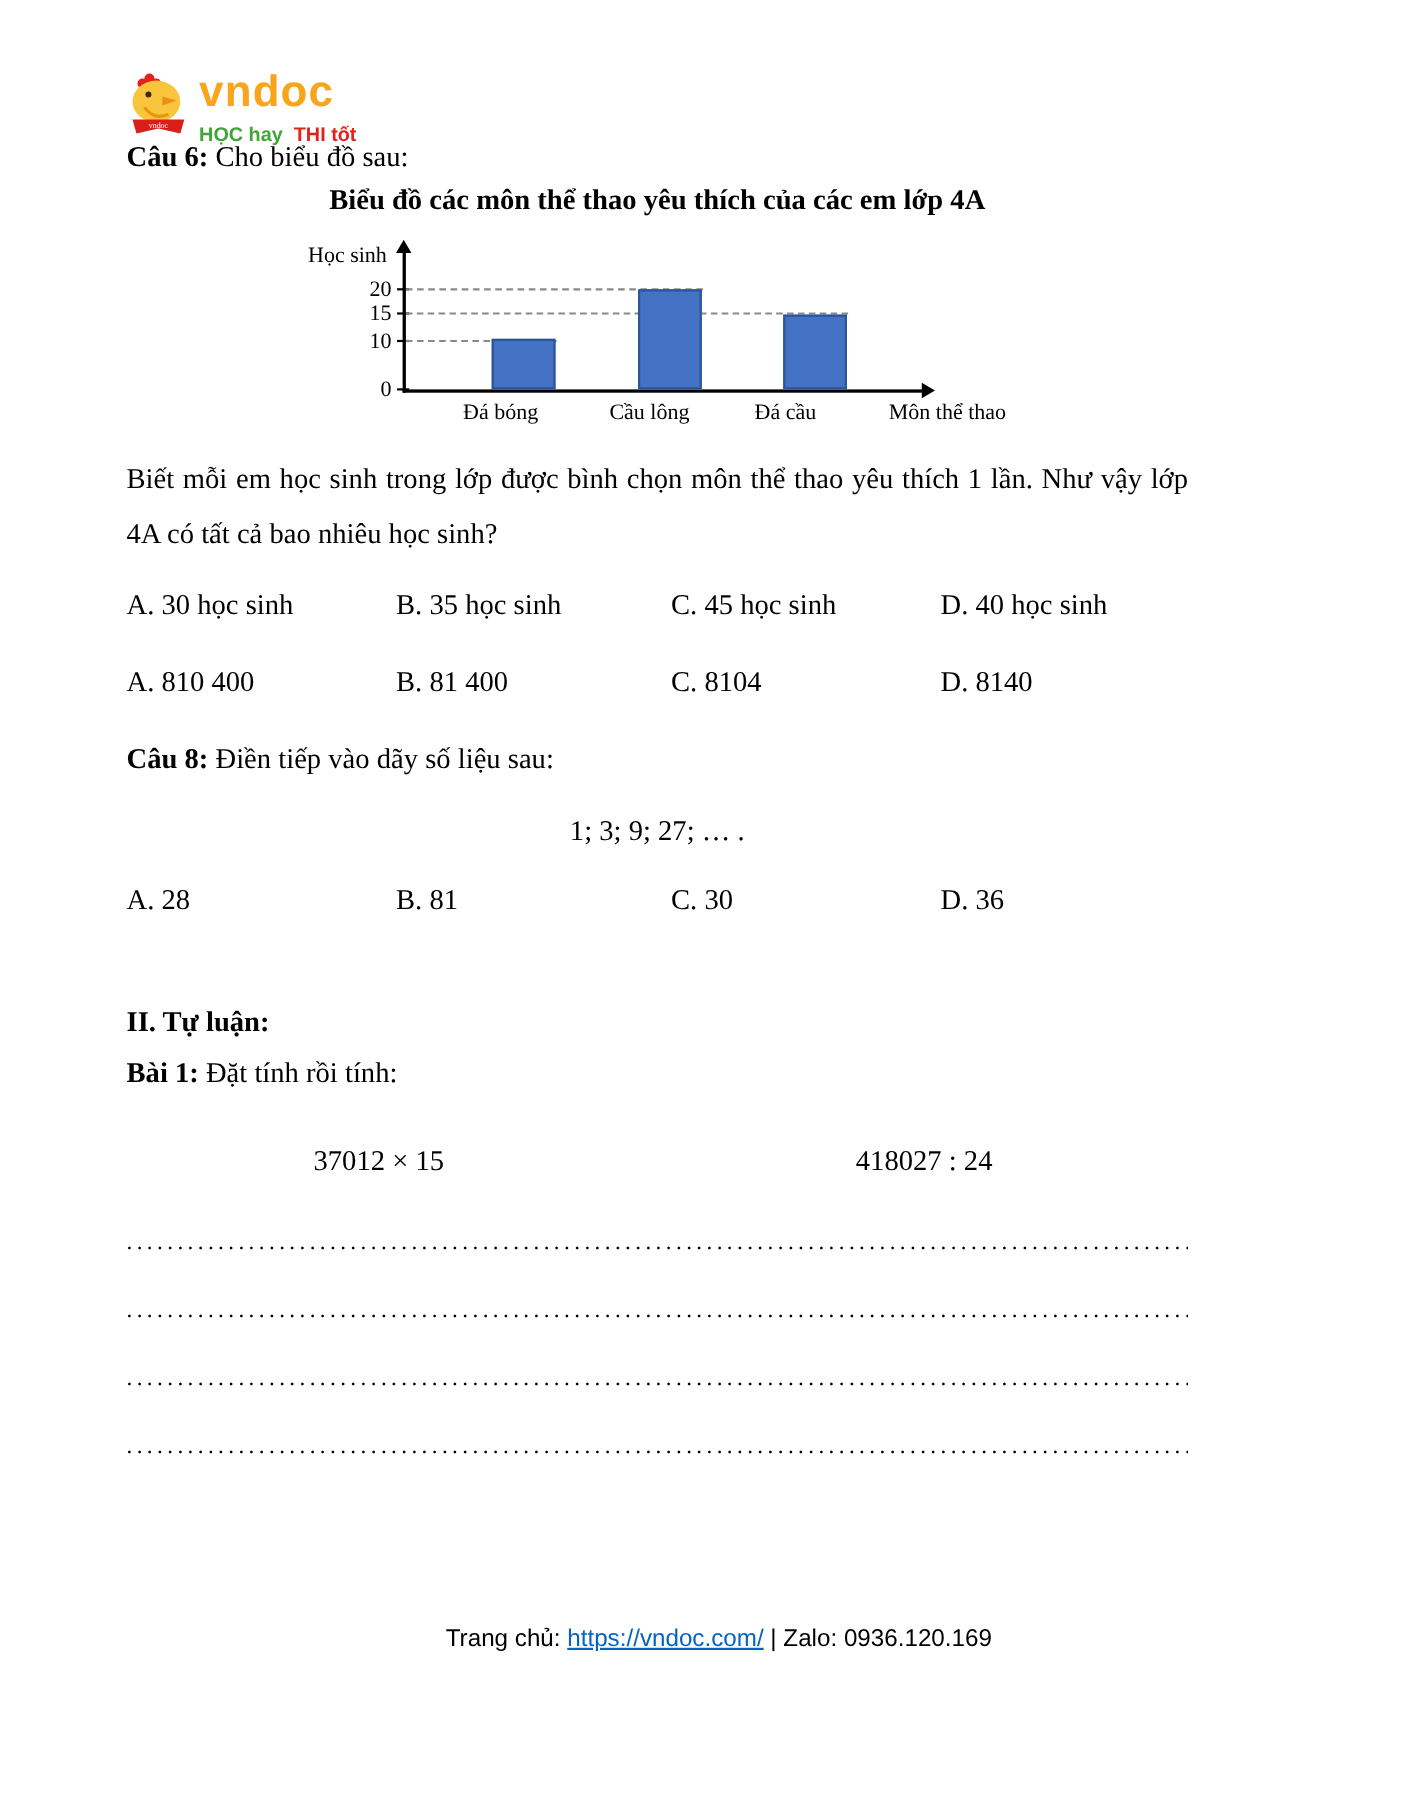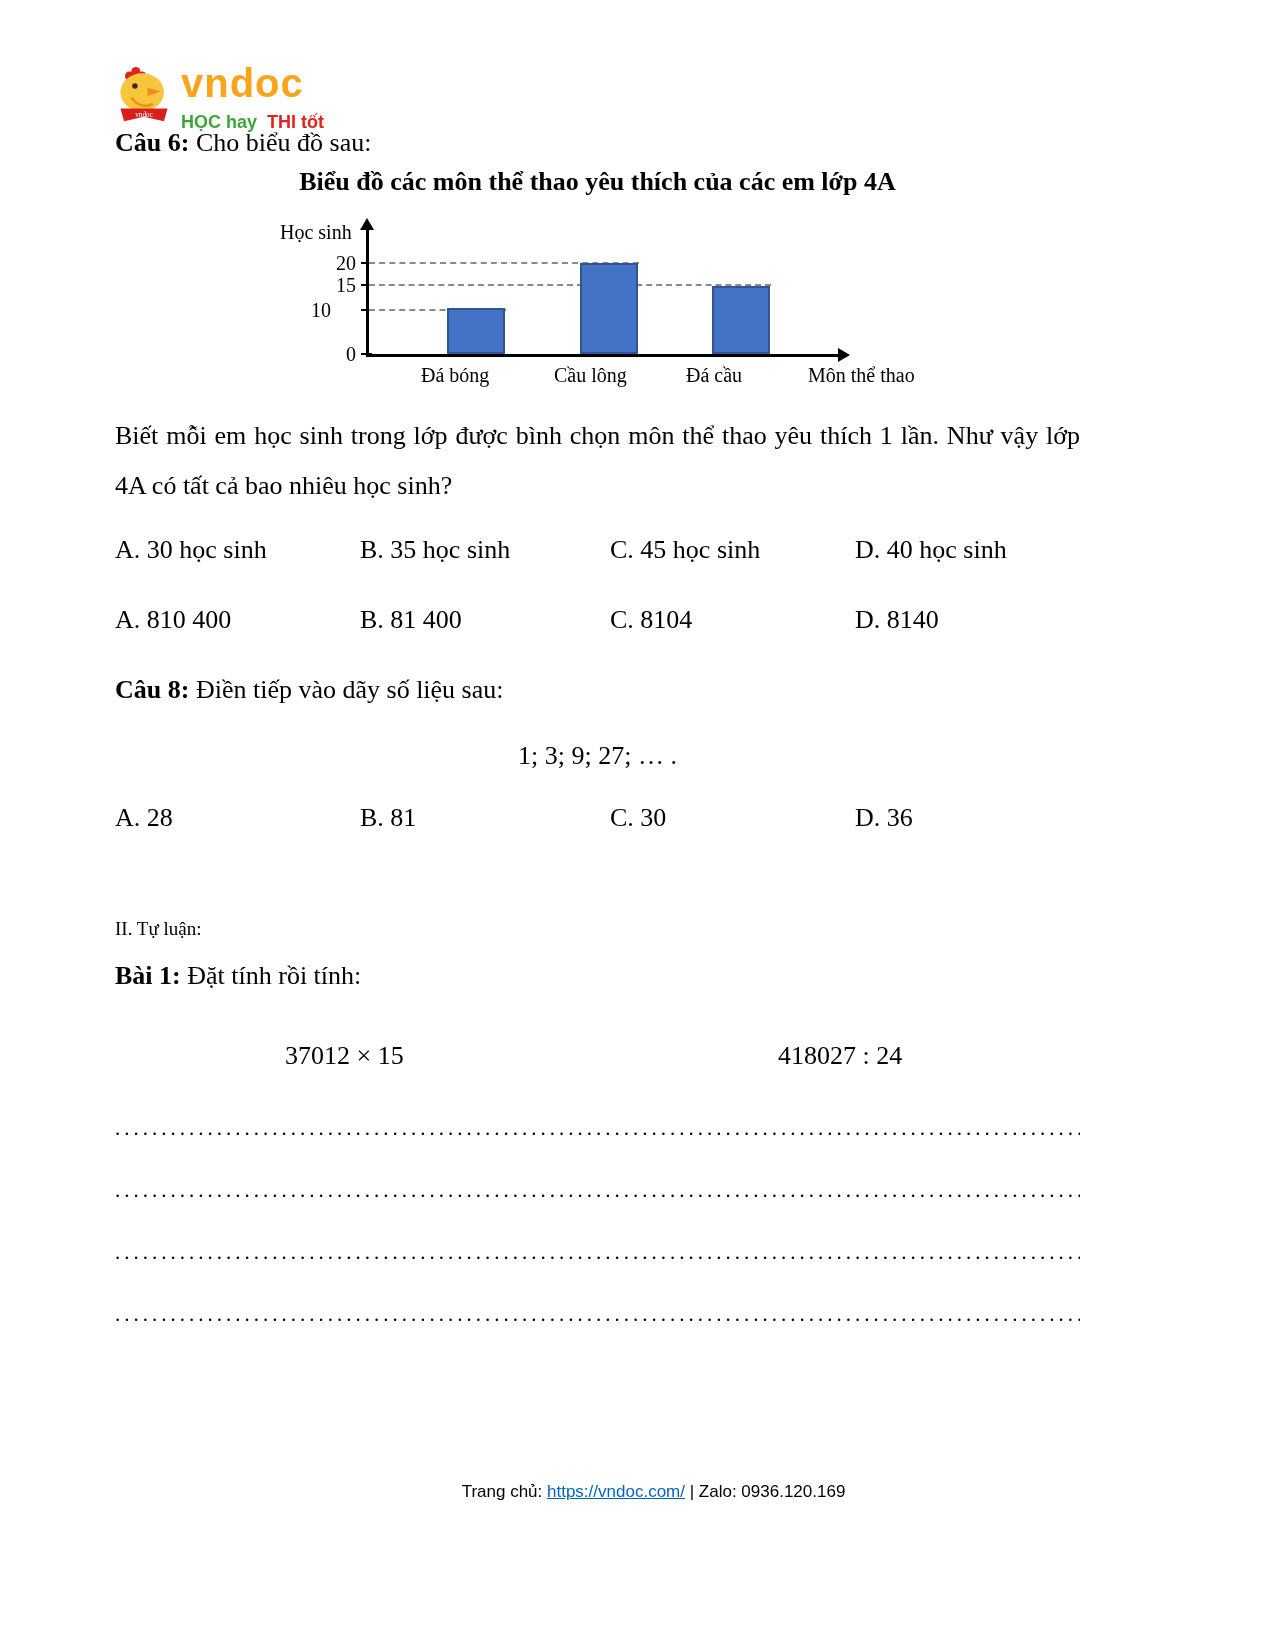--- a/index.html
+++ b/index.html
@@ -30,21 +30,21 @@
   .yaxis { position:absolute; left:86px; top:8px; width:3px; height:128px; background:#000; }
   .yarrow { position:absolute; left:80px; top:-3px; width:0; height:0;
             border-left:7px solid transparent; border-right:7px solid transparent;
             border-bottom:12px solid #000; }
   .xaxis { position:absolute; left:86px; top:133px; width:476px; height:3px; background:#000; }
   .xarrow { position:absolute; left:558px; top:127px; width:0; height:0;
             border-top:7px solid transparent; border-bottom:7px solid transparent;
             border-left:12px solid #000; }
   .ylabel { position:absolute; left:0; top:0; width:84px; line-height:22px; }
   .ytick { position:absolute; width:70px; right:584px; text-align:right; line-height:26px; }
-  .yt20 { top:29px; } .yt15 { top:51px; } .yt10 { top:76px;text-align:center; } .yt0 { top:120px; }
+  .yt20 { top:29px; } .yt15 { top:51px; } .yt10 { top:76px; } .yt0 { top:120px; }
   .tickmark { position:absolute; left:81px; width:11px; height:2px; background:#000; }
   .tm20 { top:41px; } .tm15 { top:63px; } .tm10 { top:88px; } .tm0 { top:132px; }
   .gridline { position:absolute; border-top:2px dashed #8a8a8a; height:0; left:89px; }
   .gl20 { top:41px; width:270px; }
   .gl15 { top:63px; width:402px; }
   .gl10 { top:88px; width:137px; }
   .bar { position:absolute; width:58px; border:2px solid #2F5597; box-sizing:border-box; }
   .bar1 { left:167px; } .bar2 { left:300px; } .bar3 { left:432px; }
   .cat { position:absolute; top:142px; width:110px; line-height:24px; }
   .cat1 { left:141px; } .cat2 { left:274px; } .cat3 { left:406px; }
@@ -52,30 +52,30 @@
   
   .para { line-height:50px; text-align:justify; margin-bottom:22px; }
   .opts { display:grid; grid-template-columns:245px 250px 245px 225px; line-height:34px; }
   .opts6 { margin-bottom:36px; }
   .q7line { line-height:40px; margin-bottom:32px; }
   sup { font-size:0.65em; }
   .opts7 { margin-bottom:36px; }
   .q8line { margin-bottom:32px; }
   .seq { text-align:center; line-height:34px; margin-bottom:28px; }
   .opts8 { margin-bottom:76px; }
-  .sec2 { font-weight:normal; font-size:19px; line-height:36px; margin-bottom:12px; }
+  .sec2 { font-weight:bold; font-size:26px; line-height:36px; margin-bottom:12px; }
   .bai1 { line-height:34px; margin-bottom:46px; }
   .exprs { position:relative; line-height:34px; margin-bottom:40px; height:34px; }
   .expr-left { margin-left:170px; }
   .expr-right { position:absolute; left:663px; top:0; }
   .dotline { height:30px; line-height:30px; overflow:hidden; white-space:nowrap;
              letter-spacing:4px; font-size:21px; margin-bottom:32px; }
   
   .footer { position:absolute; left:0; right:0; bottom:148px; text-align:center;
-            font-family:"Liberation Sans", sans-serif; font-size:17px; color:#000;padding-left:32px; }
+            font-family:"Liberation Sans", sans-serif; font-size:22px; color:#000;padding-left:32px; }
   .footer a { color:#0563C1; text-decoration:underline; }
 </style>
 </head>
 <body>
 
 <div class="page">
 
   <div class="logo">
     <svg width="58" height="62" viewBox="0 0 64 66">
       <circle cx="16" cy="12" r="5" fill="#E2231A"></circle>

